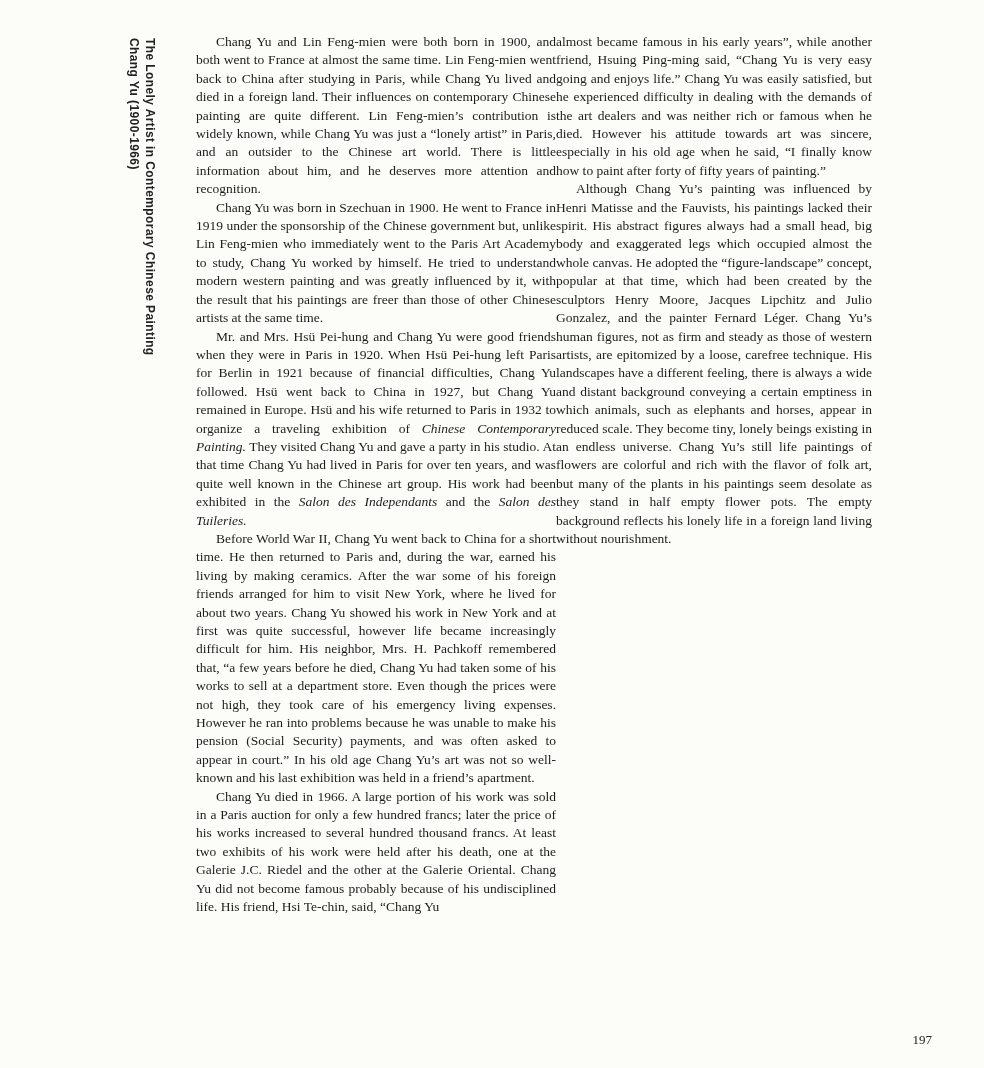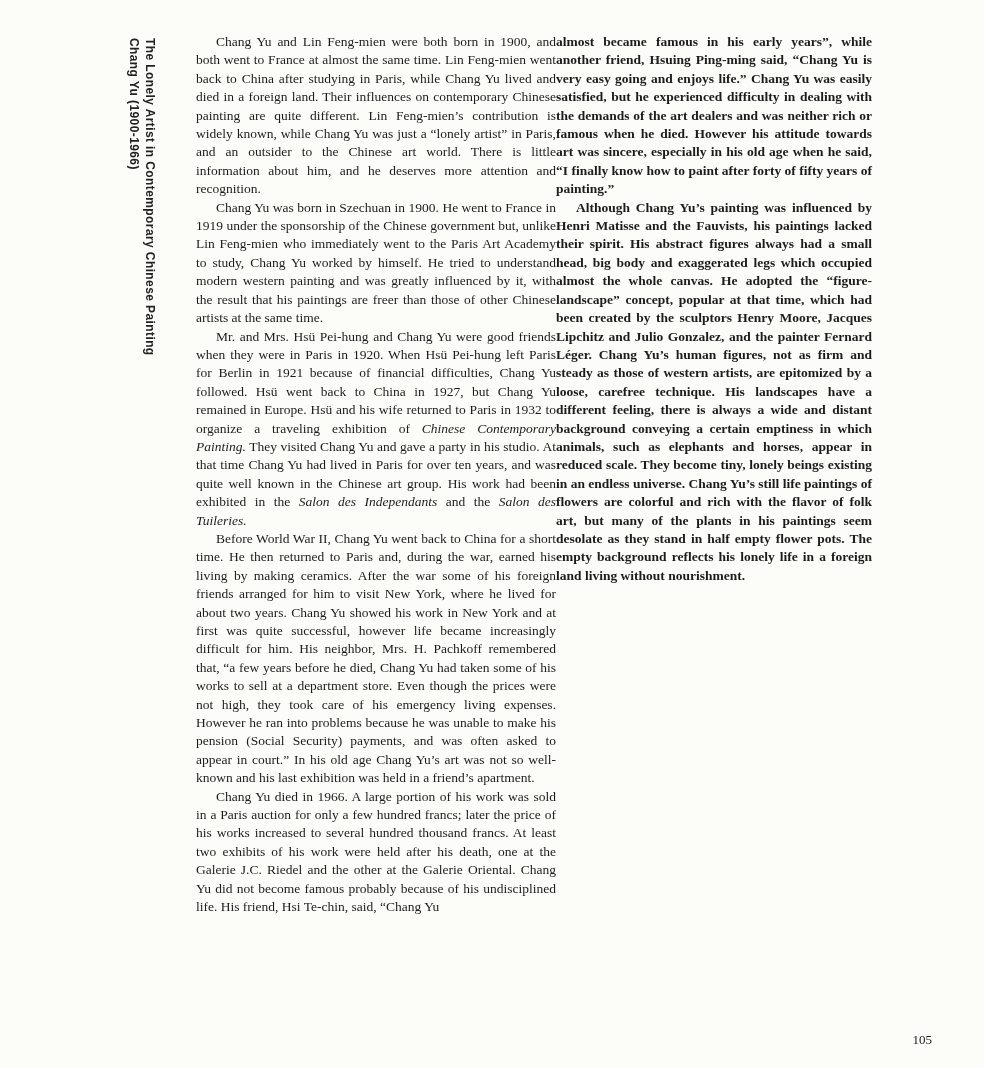--- a/index.html
+++ b/index.html
@@ -30,21 +30,21 @@
     white-space: nowrap;
   }
   .content {
     position: absolute;
     left: 196px;
     top: 33px;
     display: flex;
   }
   .column { display: block; }
   .col-left  { width: 360px; }
-  .col-right { width: 316px; font-weight: bold; }
+  .col-right { width: 316px; }
   .column p {
     margin: 0;
     padding: 0;
     text-indent: 20px;
     text-align: justify;
     font-size: 13.5px;
     line-height: 18.4px;
   }
   .column p.noindent { text-indent: 0; }
   .italic { font-style: italic; }
@@ -73,15 +73,15 @@
         <p><span>Mr. and Mrs. Hsü Pei-hung and Chang Yu were good friends when they were in Paris in 1920. When Hsü Pei-hung left Paris for Berlin in 1921 because of financial difficulties, Chang Yu followed. Hsü went back to China in 1927, but Chang Yu remained in Europe. Hsü and his wife returned to Paris in 1932 to organize a traveling exhibition of </span><span class="italic">Chinese Contemporary Painting.</span><span> They visited Chang Yu and gave a party in his studio. At that time Chang Yu had lived in Paris for over ten years, and was quite well known in the Chinese art group. His work had been exhibited in the </span><span class="italic">Salon des Independants</span><span> and the </span><span class="italic">Salon des Tuileries.</span></p>
         <p><span>Before World War II, Chang Yu went back to China for a short time. He then returned to Paris and, during the war, earned his living by making ceramics. After the war some of his foreign friends arranged for him to visit New York, where he lived for about two years. Chang Yu showed his work in New York and at first was quite successful, however life became increasingly difficult for him. His neighbor, Mrs. H. Pachkoff remembered that, “a few years before he died, Chang Yu had taken some of his works to sell at a department store. Even though the prices were not high, they took care of his emergency living expenses. However he ran into problems because he was unable to make his pension (Social Security) payments, and was often asked to appear in court.” In his old age Chang Yu’s art was not so well-known and his last exhibition was held in a friend’s apartment.</span></p>
         <p><span>Chang Yu died in 1966. A large portion of his work was sold in a Paris auction for only a few hundred francs; later the price of his works increased to several hundred thousand francs. At least two exhibits of his work were held after his death, one at the Galerie J.C. Riedel and the other at the Galerie Oriental. Chang Yu did not become famous probably because of his undisciplined life. His friend, Hsi Te-chin, said, “Chang Yu</span></p>
       </div>
     <div class="column col-right">
         <p class="noindent"><span>almost became famous in his early years”, while another friend, Hsuing Ping-ming said, “Chang Yu is very easy going and enjoys life.” Chang Yu was easily satisfied, but he experienced difficulty in dealing with the demands of the art dealers and was neither rich or famous when he died. However his attitude towards art was sincere, especially in his old age when he said, “I finally know how to paint after forty of fifty years of painting.”</span></p>
         <p><span>Although Chang Yu’s painting was influenced by Henri Matisse and the Fauvists, his paintings lacked their spirit. His abstract figures always had a small head, big body and exaggerated legs which occupied almost the whole canvas. He adopted the “figure-landscape” concept, popular at that time, which had been created by the sculptors Henry Moore, Jacques Lipchitz and Julio Gonzalez, and the painter Fernard Léger. Chang Yu’s human figures, not as firm and steady as those of western artists, are epitomized by a loose, carefree technique. His landscapes have a different feeling, there is always a wide and distant background conveying a certain emptiness in which animals, such as elephants and horses, appear in reduced scale. They become tiny, lonely beings existing in an endless universe. Chang Yu’s still life paintings of flowers are colorful and rich with the flavor of folk art, but many of the plants in his paintings seem desolate as they stand in half empty flower pots. The empty background reflects his lonely life in a foreign land living without nourishment.</span></p>
       </div>
   </div>
 
-  <div class="page-number">105</div>
+  <div class="page-number">197</div>
 
 </div>
 
 </body></html>

